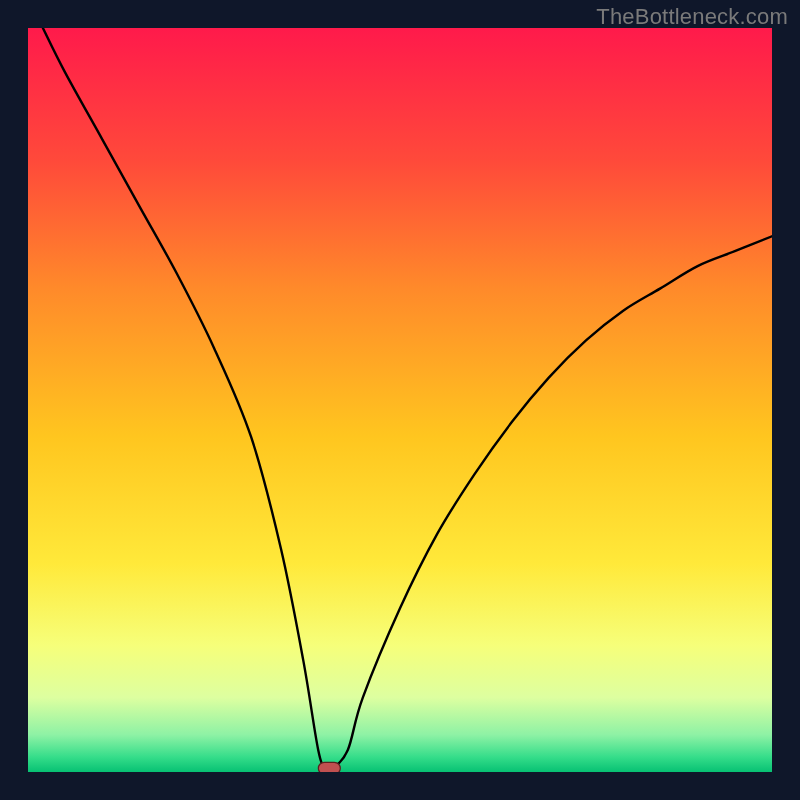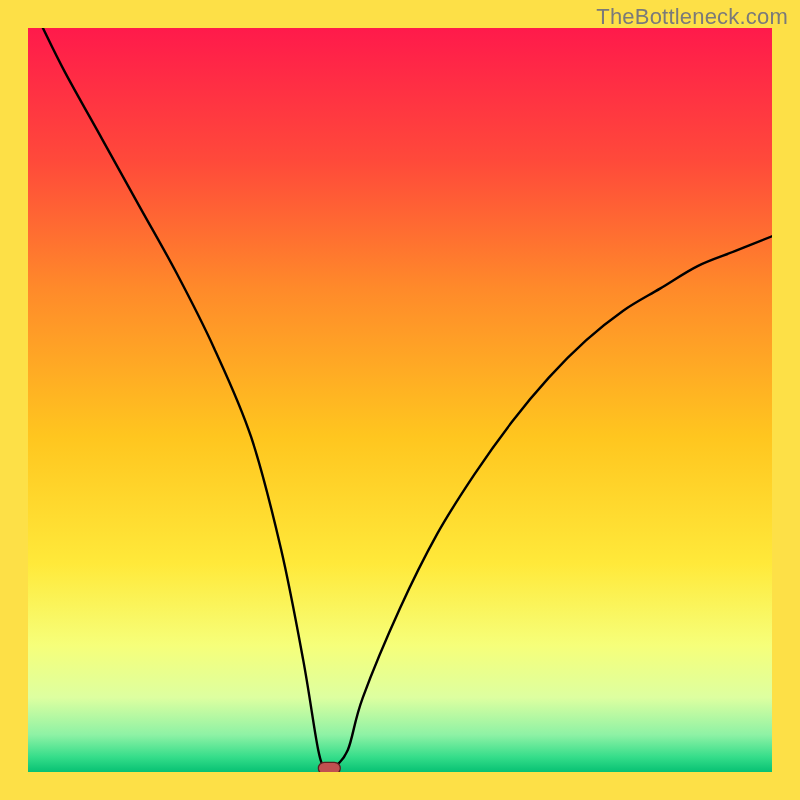--- a/index.html
+++ b/index.html
@@ -10,21 +10,21 @@
     background: #000;
     overflow: hidden;
     font-family: Arial, Helvetica, sans-serif;
   }
   .frame {
     position: absolute;
     left: 0;
     top: 0;
     width: 800px;
     height: 800px;
-    background: #fde047;
+    background: #0f172a;
     text-align: right;
   }
   .watermark {
     position: absolute;
     top: 4px;
     right: 12px;
     color: #7a7a7a;
     font-size: 22px;
     font-weight: 400;
     letter-spacing: 0.2px;

